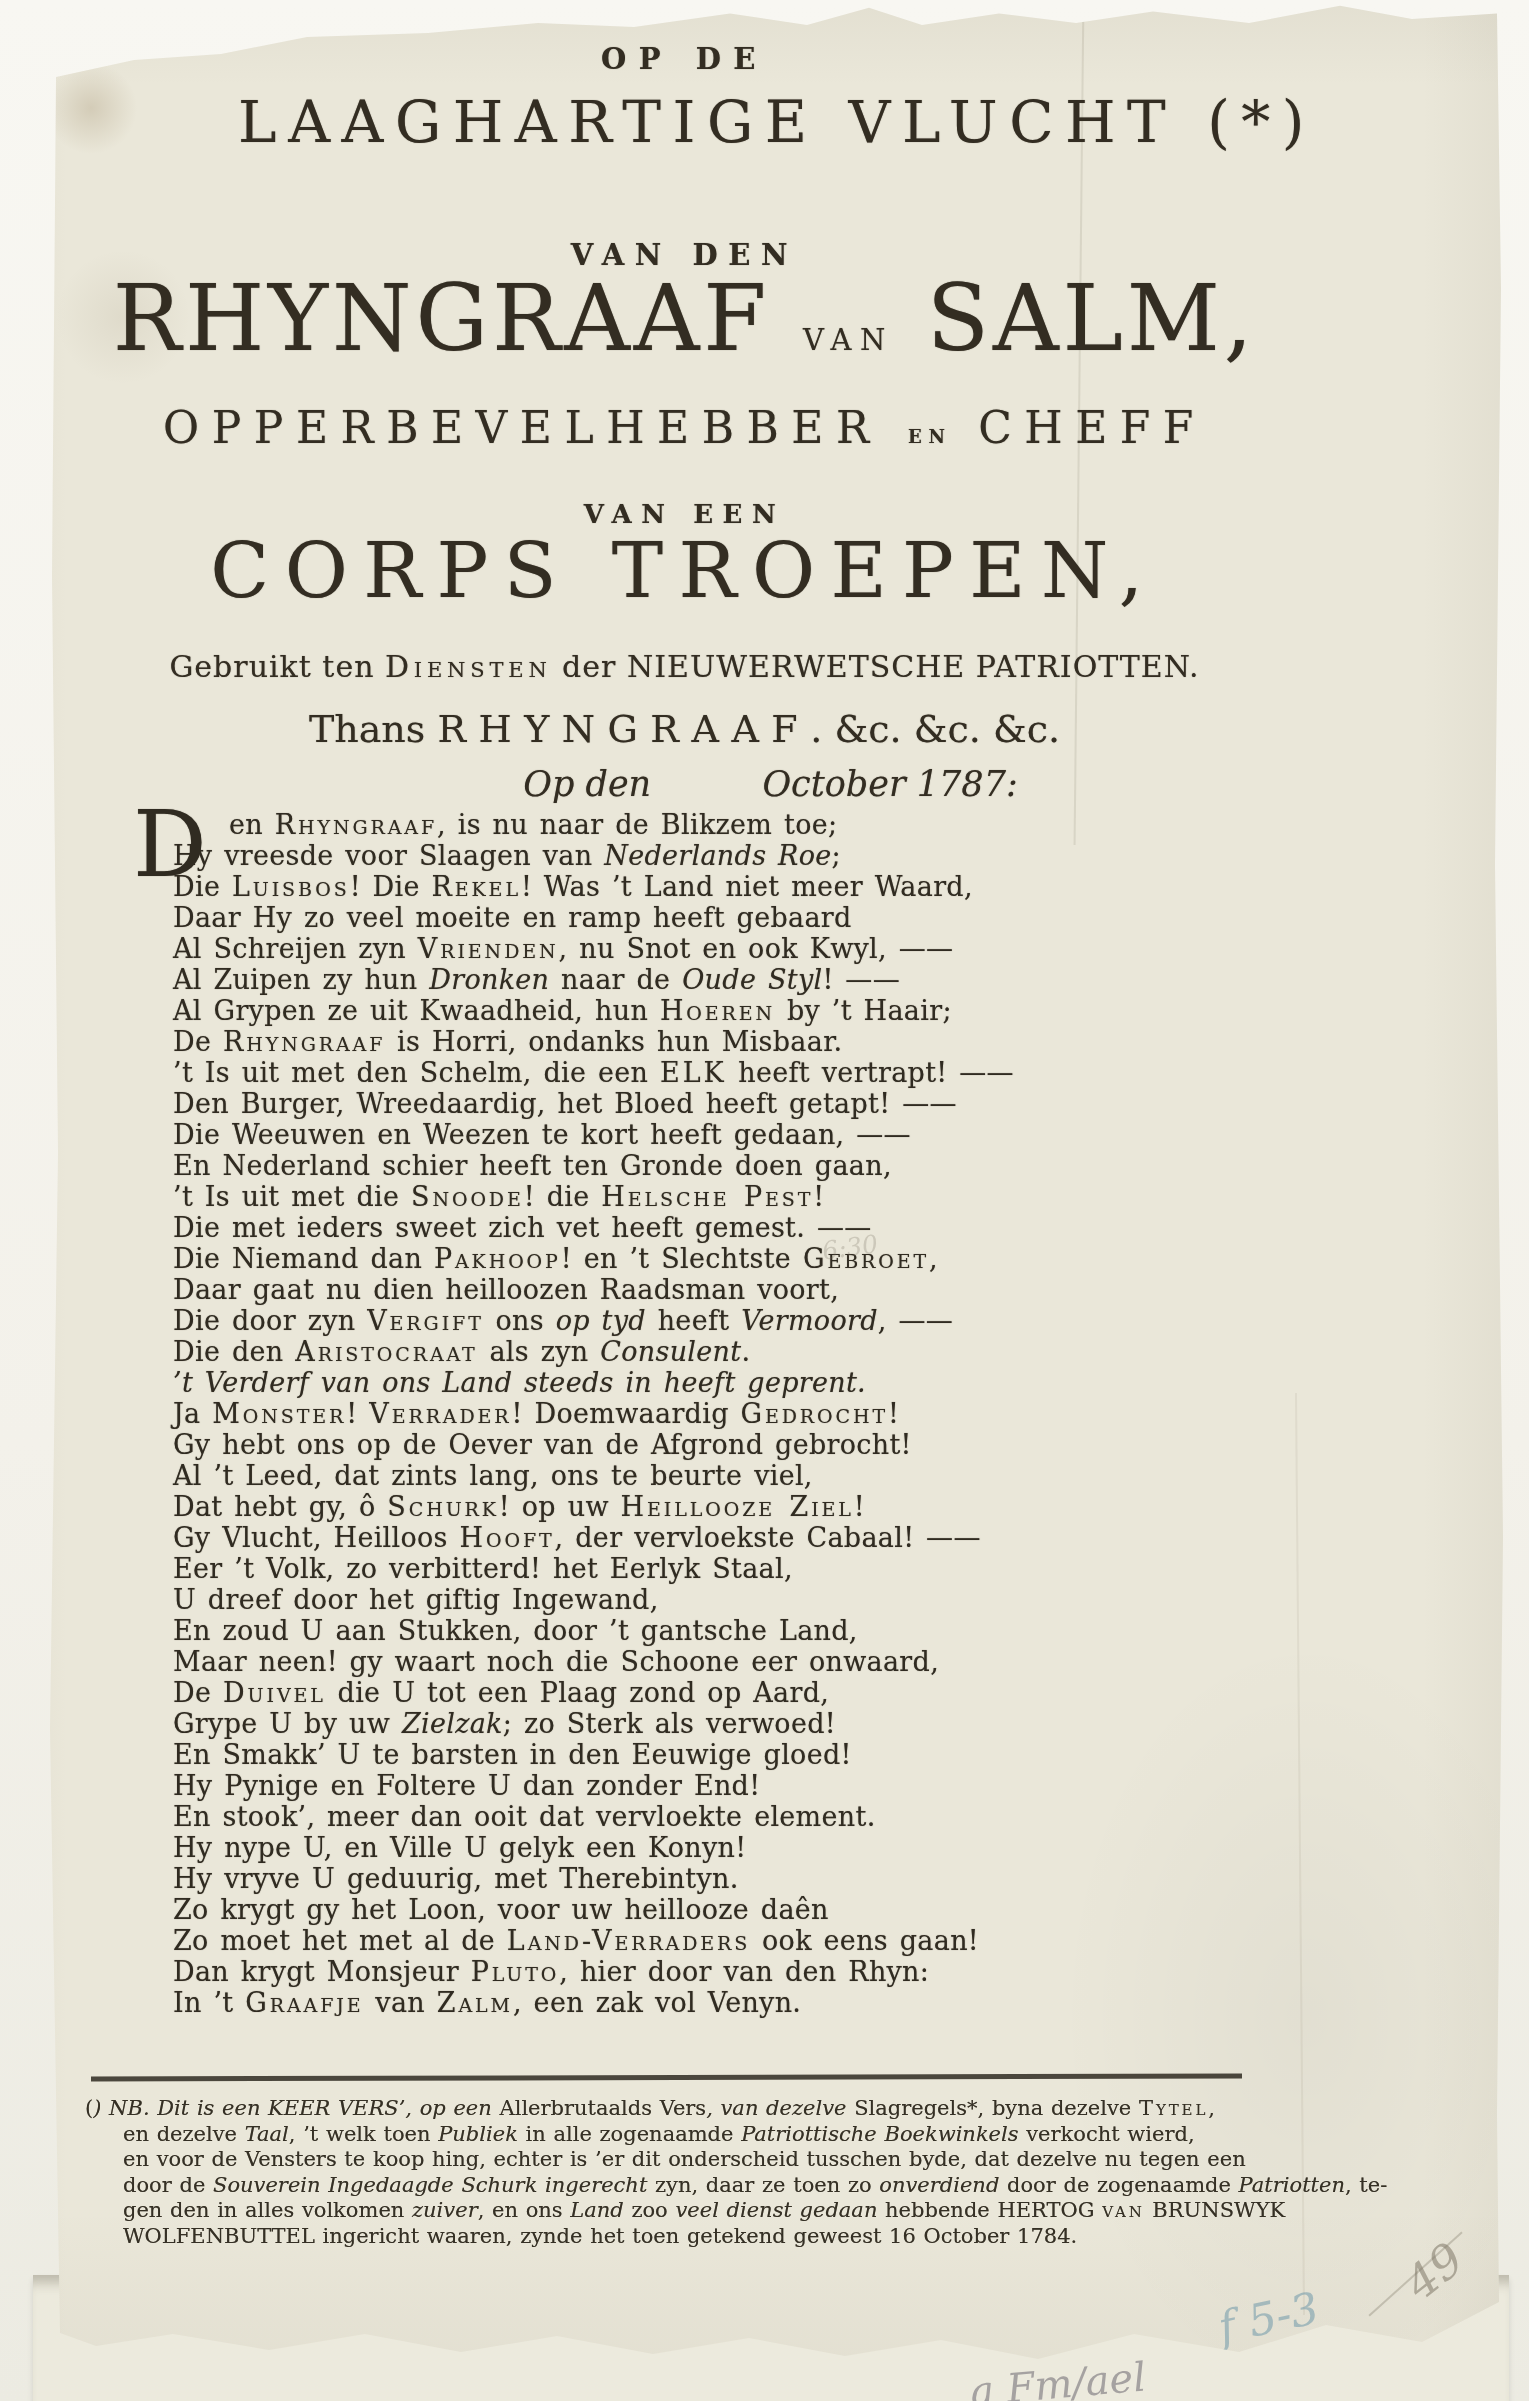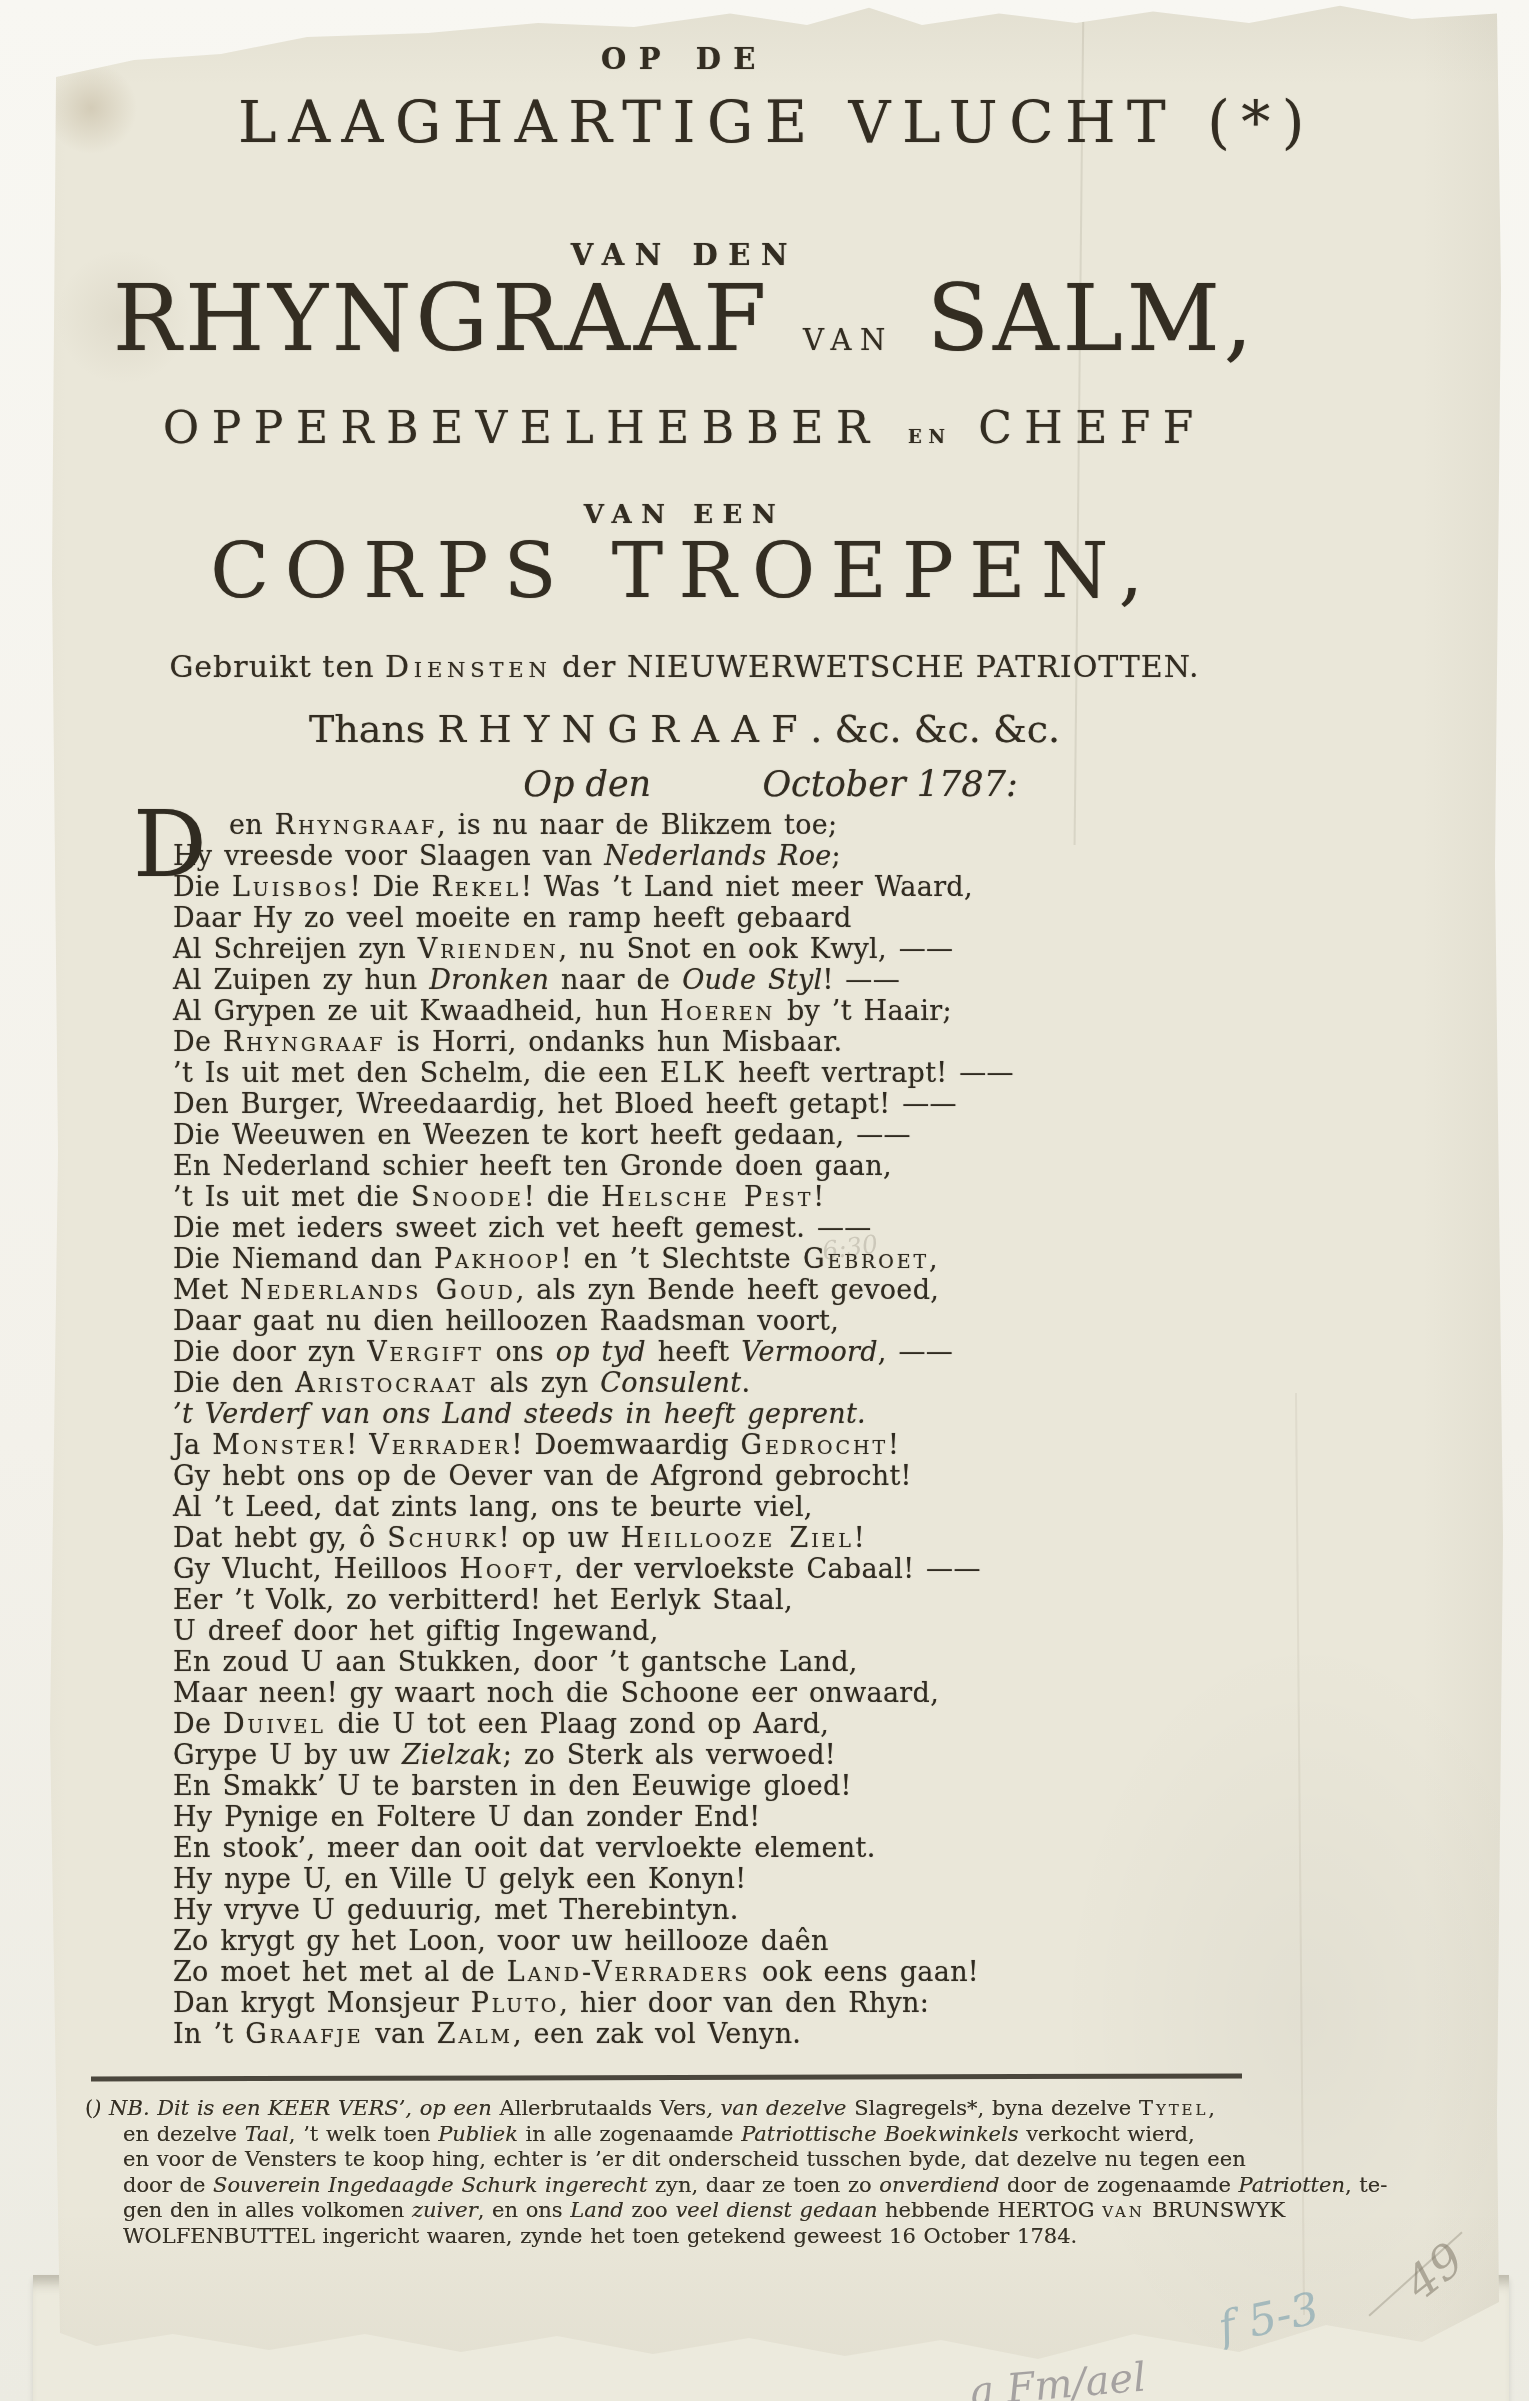--- a/index.html
+++ b/index.html
@@ -115,21 +115,20 @@
         <div class="poem-line">Al Zuipen zy hun <em>Dronken</em> naar de <em>Oude Styl</em>! ——</div>
         <div class="poem-line">Al Grypen ze uit Kwaadheid, hun <span class="sc">Hoeren</span> by ’t Haair;</div>
         <div class="poem-line">De <span class="sc">Rhyngraaf</span> is Horri, ondanks hun Misbaar.</div>
         <div class="poem-line">’t Is uit met den Schelm, die een <span class="sc">ELK</span> heeft vertrapt! ——</div>
         <div class="poem-line">Den Burger, Wreedaardig, het Bloed heeft getapt! ——</div>
         <div class="poem-line">Die Weeuwen en Weezen te kort heeft gedaan, ——</div>
         <div class="poem-line">En Nederland schier heeft ten Gronde doen gaan,</div>
         <div class="poem-line">’t Is uit met die <span class="sc">Snoode</span>! die <span class="sc">Helsche Pest</span>!</div>
         <div class="poem-line">Die met ieders sweet zich vet heeft gemest. ——</div>
         <div class="poem-line">Die Niemand dan <span class="sc">Pakhoop</span>! en ’t Slechtste <span class="sc">Gebroet</span>,</div>
-        <div class="poem-line">Met <span class="sc">Nederlands Goud</span>, als zyn Bende heeft gevoed,</div>
         <div class="poem-line">Daar gaat nu dien heilloozen Raadsman voort,</div>
         <div class="poem-line">Die door zyn <span class="sc">Vergift</span> ons <em>op tyd</em> heeft <em>Vermoord</em>, ——</div>
         <div class="poem-line">Die den <span class="sc">Aristocraat</span> als zyn <em>Consulent</em>.</div>
         <div class="poem-line"><em>’t Verderf van ons Land steeds in heeft geprent.</em></div>
         <div class="poem-line">Ja <span class="sc">Monster</span>! <span class="sc">Verrader</span>! Doemwaardig <span class="sc">Gedrocht</span>!</div>
         <div class="poem-line">Gy hebt ons op de Oever van de Afgrond gebrocht!</div>
         <div class="poem-line">Al ’t Leed, dat zints lang, ons te beurte viel,</div>
         <div class="poem-line">Dat hebt gy, ô <span class="sc">Schurk</span>! op uw <span class="sc">Heillooze Ziel</span>!</div>
         <div class="poem-line">Gy Vlucht, Heilloos <span class="sc">Hooft</span>, der vervloekste Cabaal! ——</div>
         <div class="poem-line">Eer ’t Volk, zo verbitterd! het Eerlyk Staal,</div>

